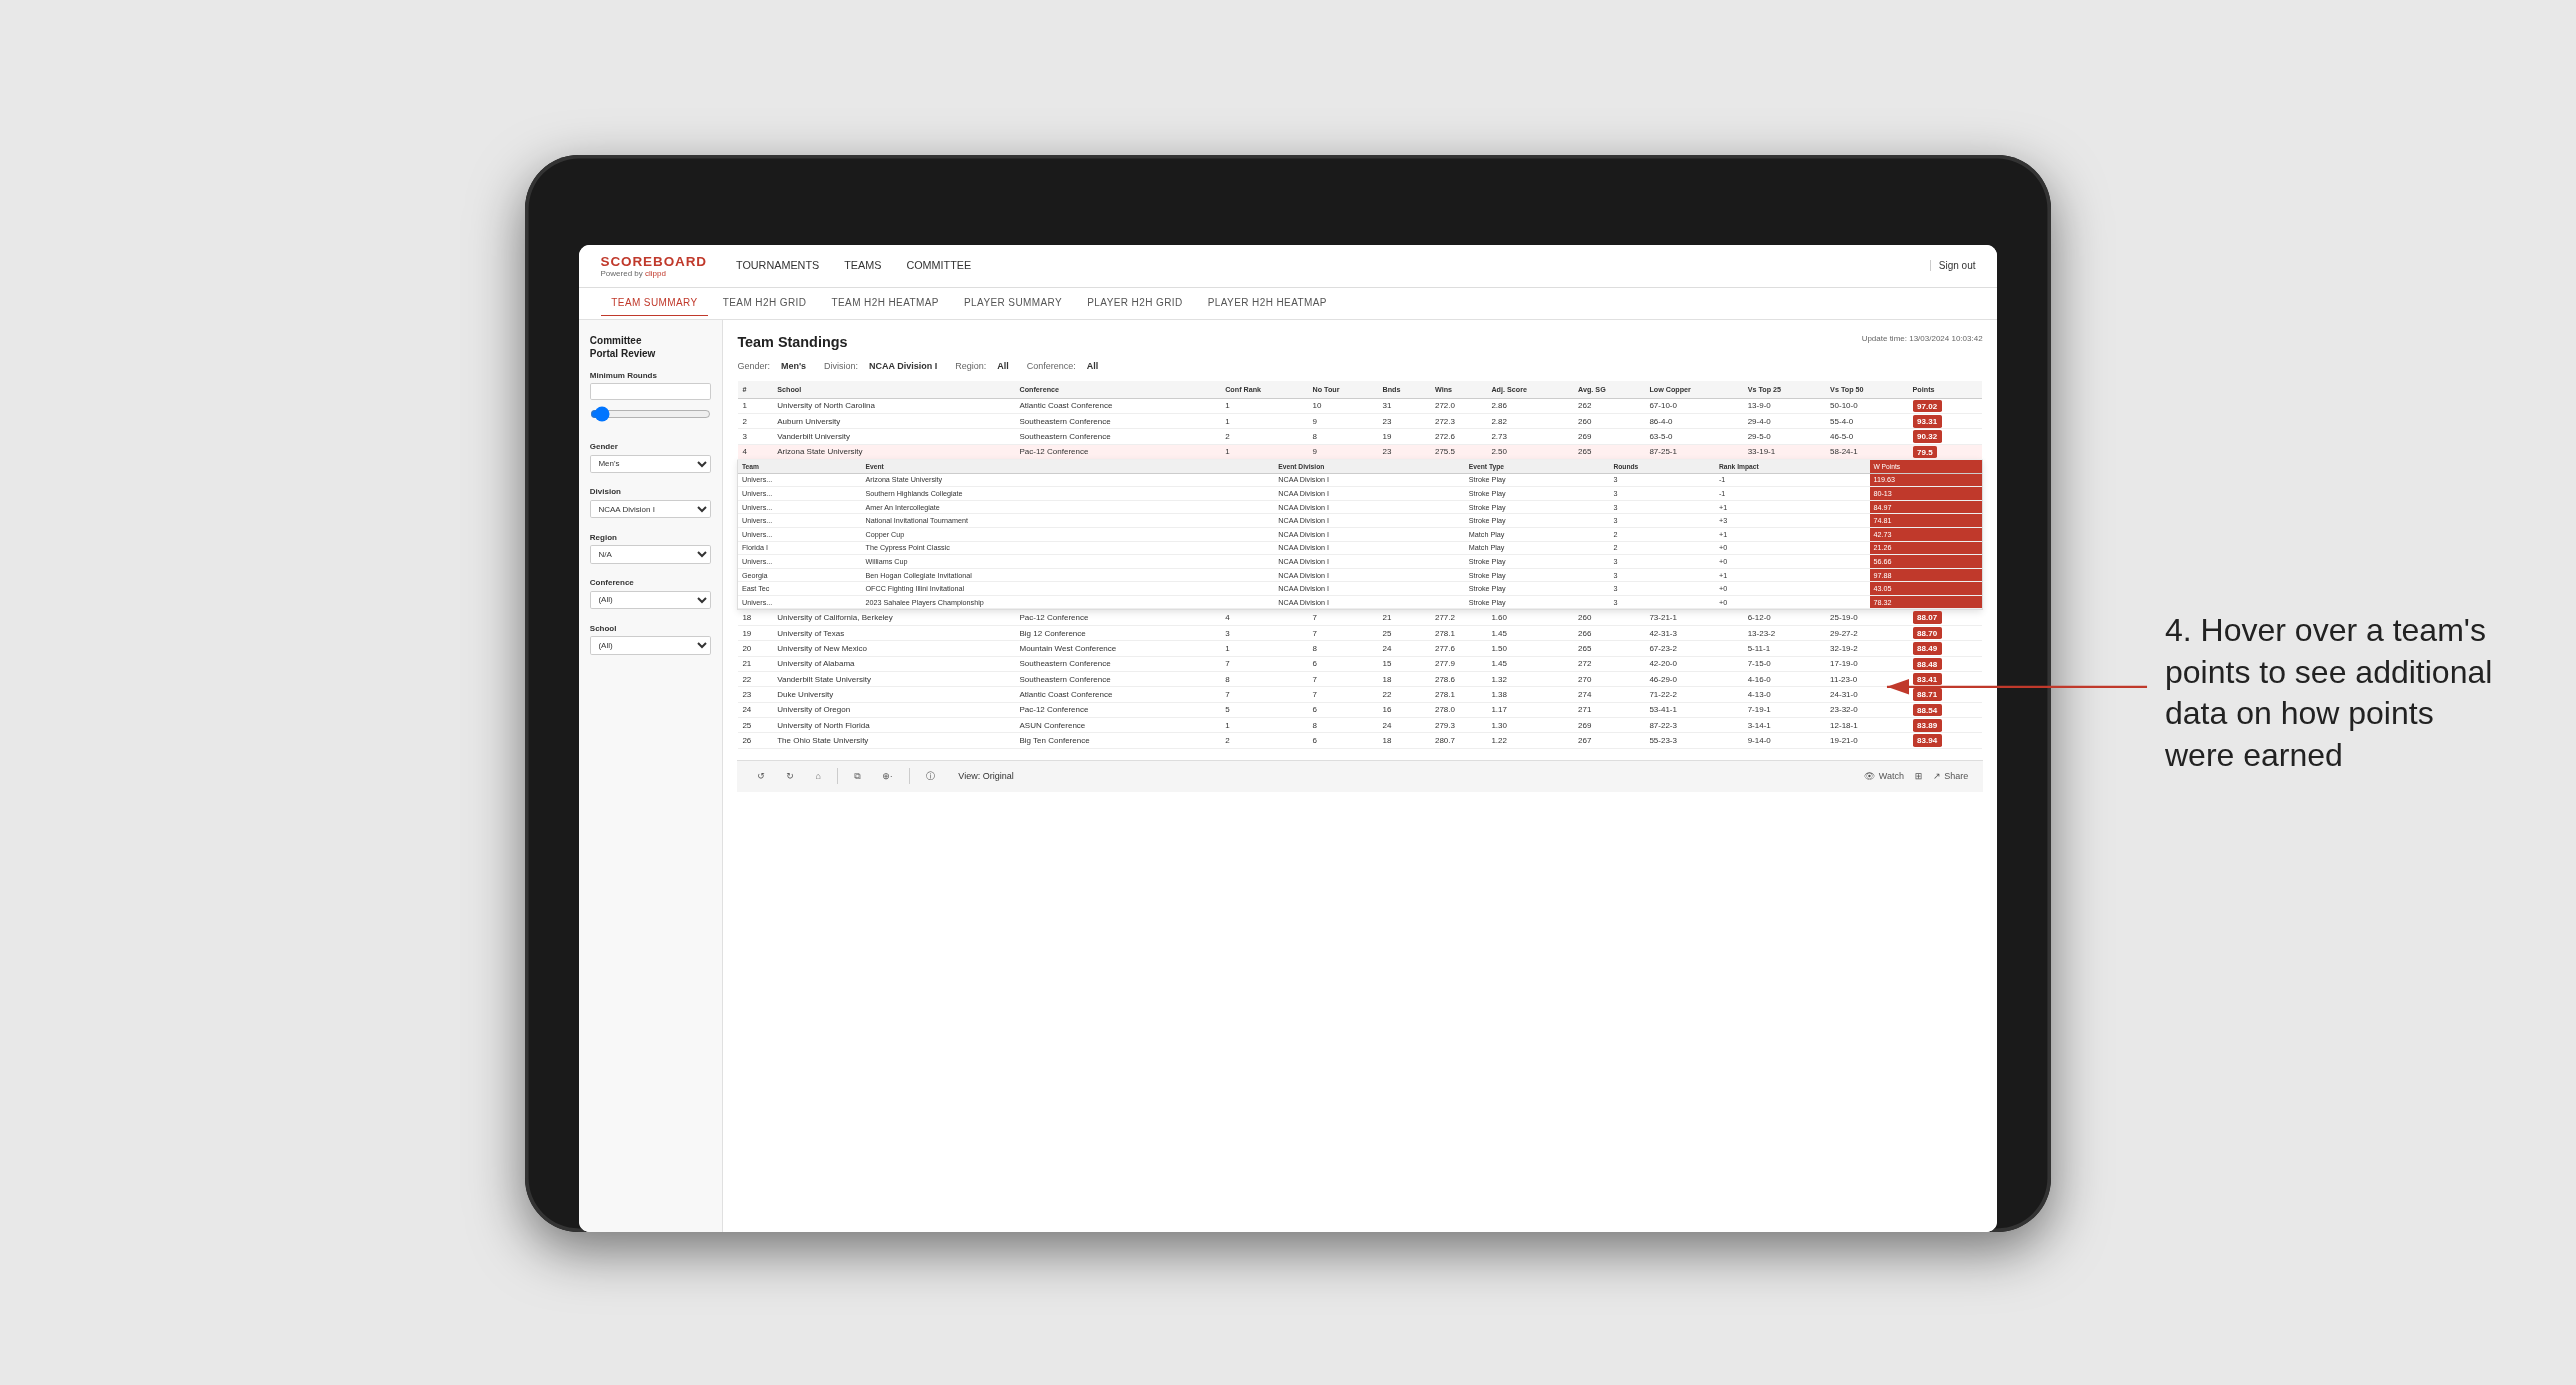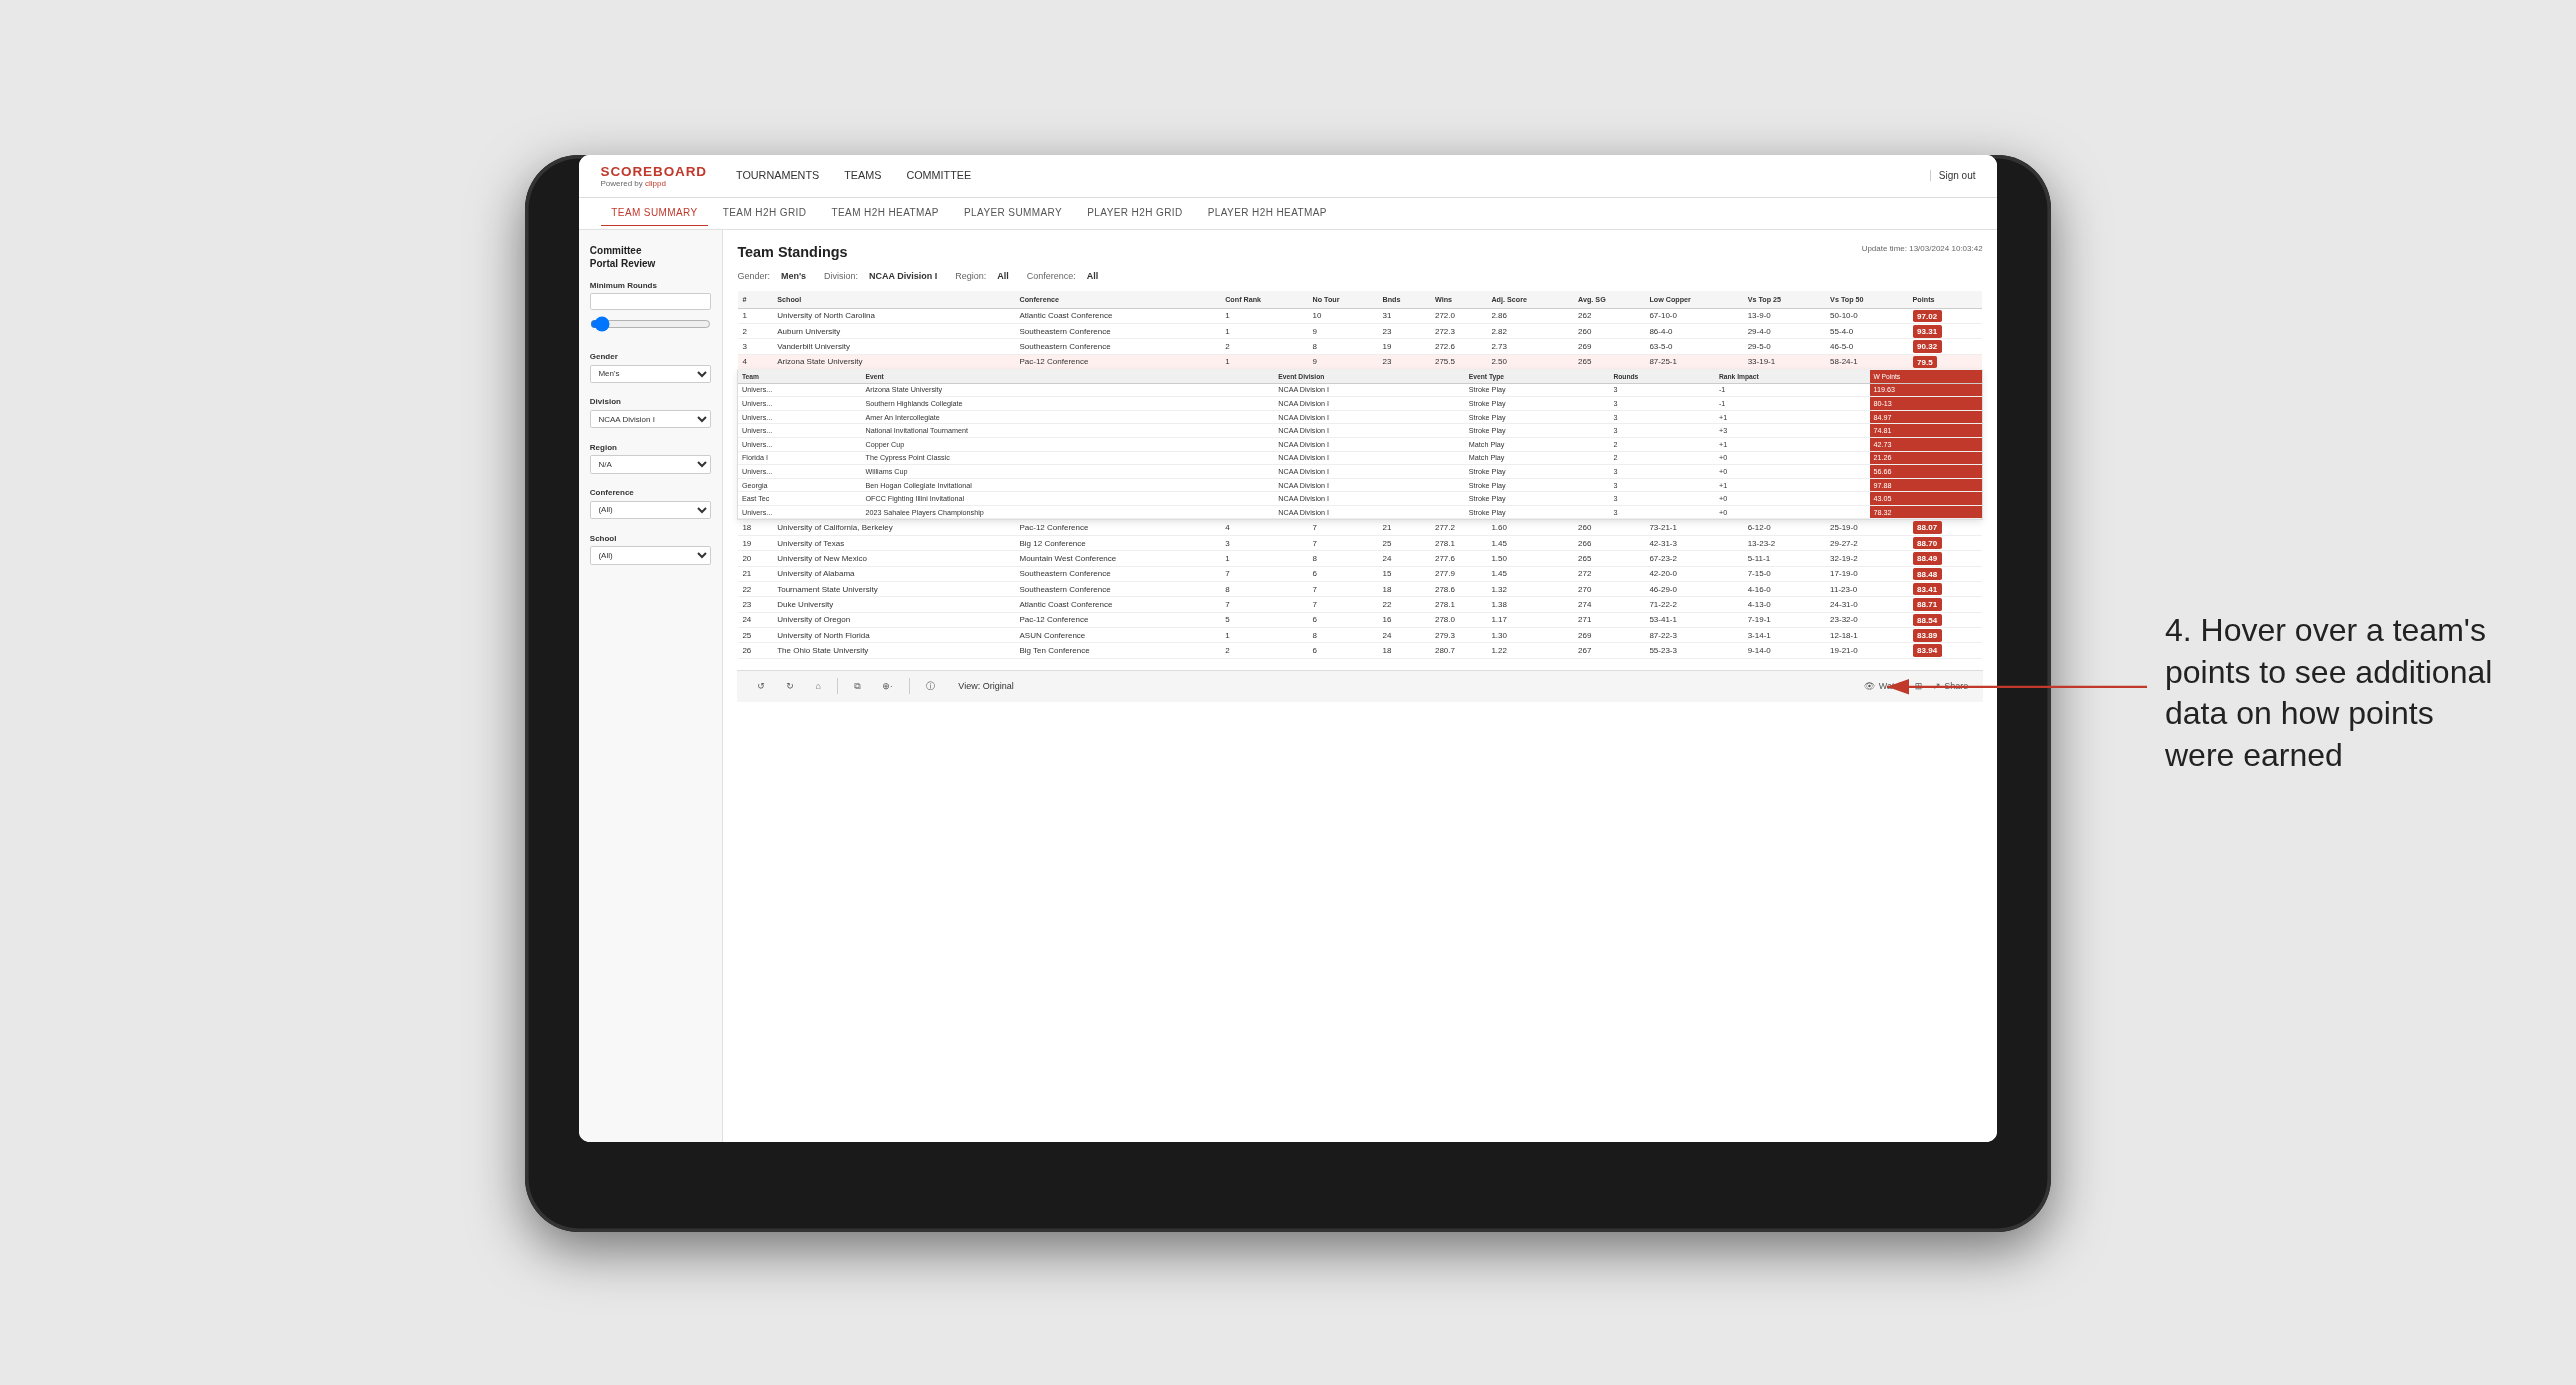--- a/index.html
+++ b/index.html
@@ -13,21 +13,21 @@
       justify-content: center;
       position: relative;
     }
 
     .tablet-outer {
       width: 1526px;
       height: 1077px;
       background: #1a1a1a;
       border-radius: 54px;
       display: flex;
-      align-items: flex-start;
+      align-items: flex-end;
       justify-content: center;
       box-shadow: 0 18px 54px rgba(0,0,0,0.5), inset 0 0 0 3.6px #333;
       position: relative;
     }
 
     .tablet-screen {
       width: 1418px;
       height: 987px;
       background: #fff;
       border-radius: 10.8px;
@@ -702,21 +702,21 @@
               <td>277.9</td>
               <td>1.45</td>
               <td>272</td>
               <td>42-20-0</td>
               <td>7-15-0</td>
               <td>17-19-0</td>
               <td><span class="points-cell">88.48</span></td>
             </tr>
             <tr>
               <td>22</td>
-              <td>Tournament State University</td>
+              <td>Vanderbilt State University</td>
               <td>Southeastern Conference</td>
               <td>8</td>
               <td>7</td>
               <td>18</td>
               <td>278.6</td>
               <td>1.32</td>
               <td>270</td>
               <td>46-29-0</td>
               <td>4-16-0</td>
               <td>11-23-0</td>

